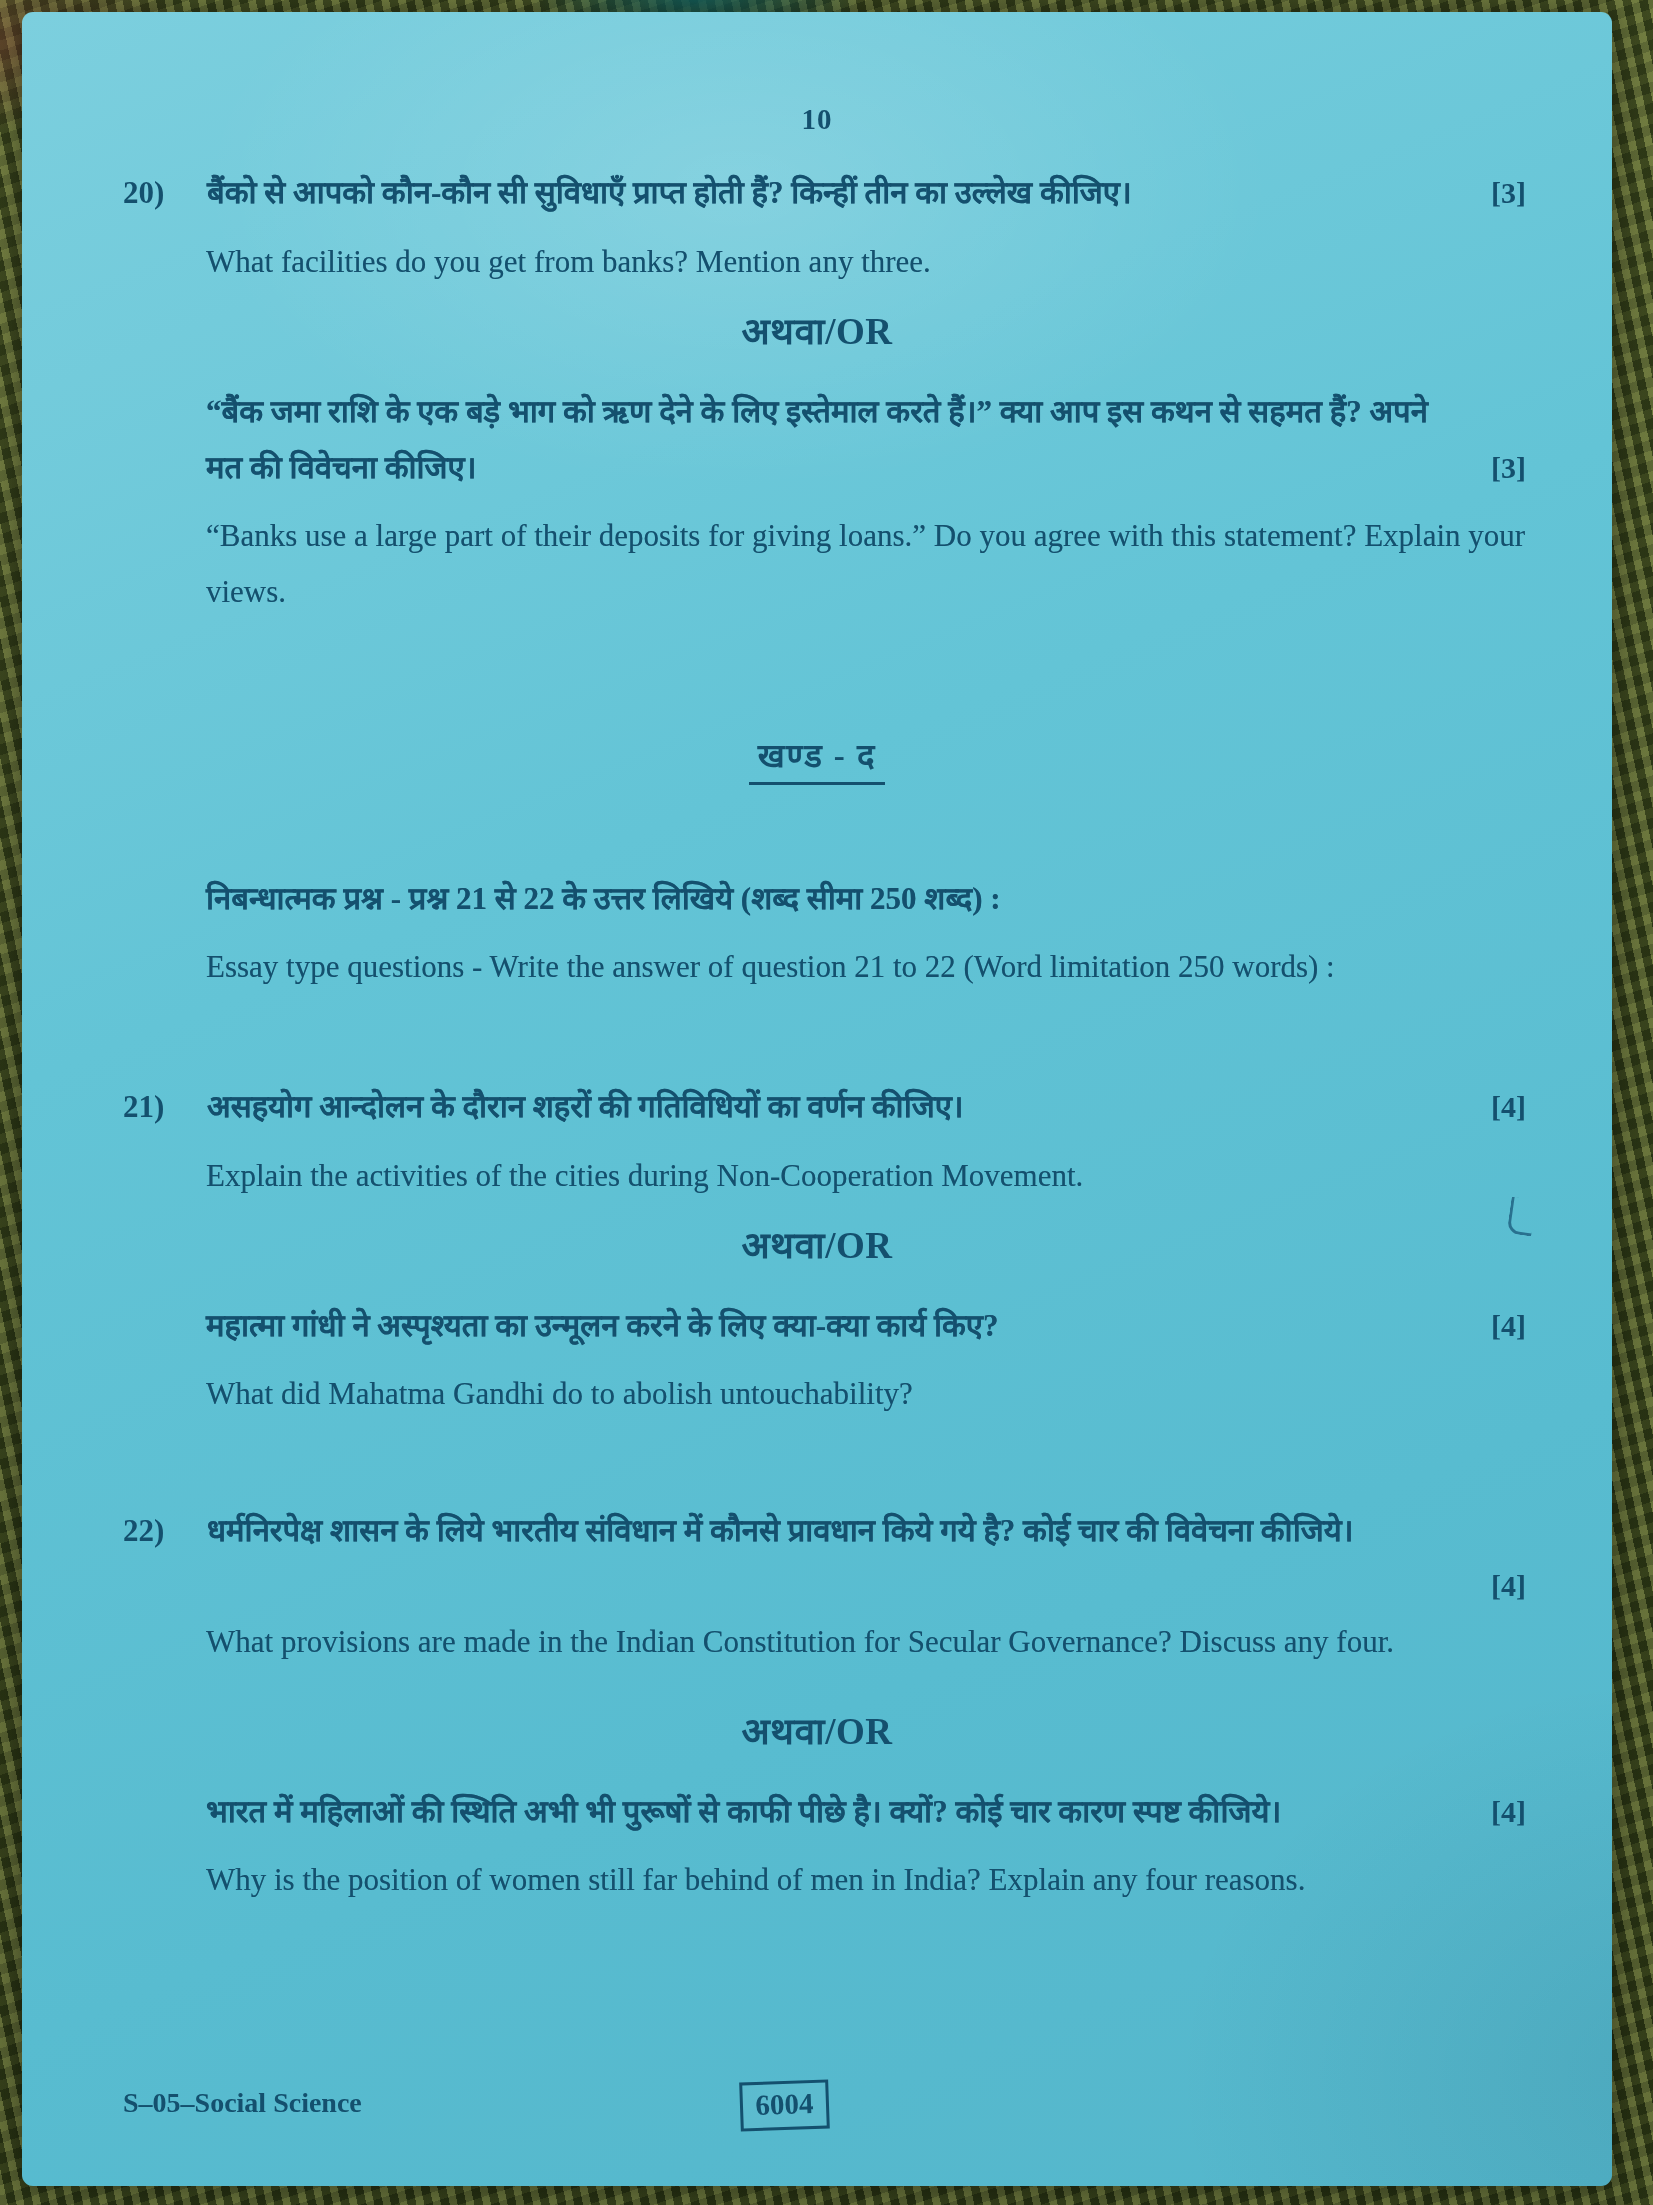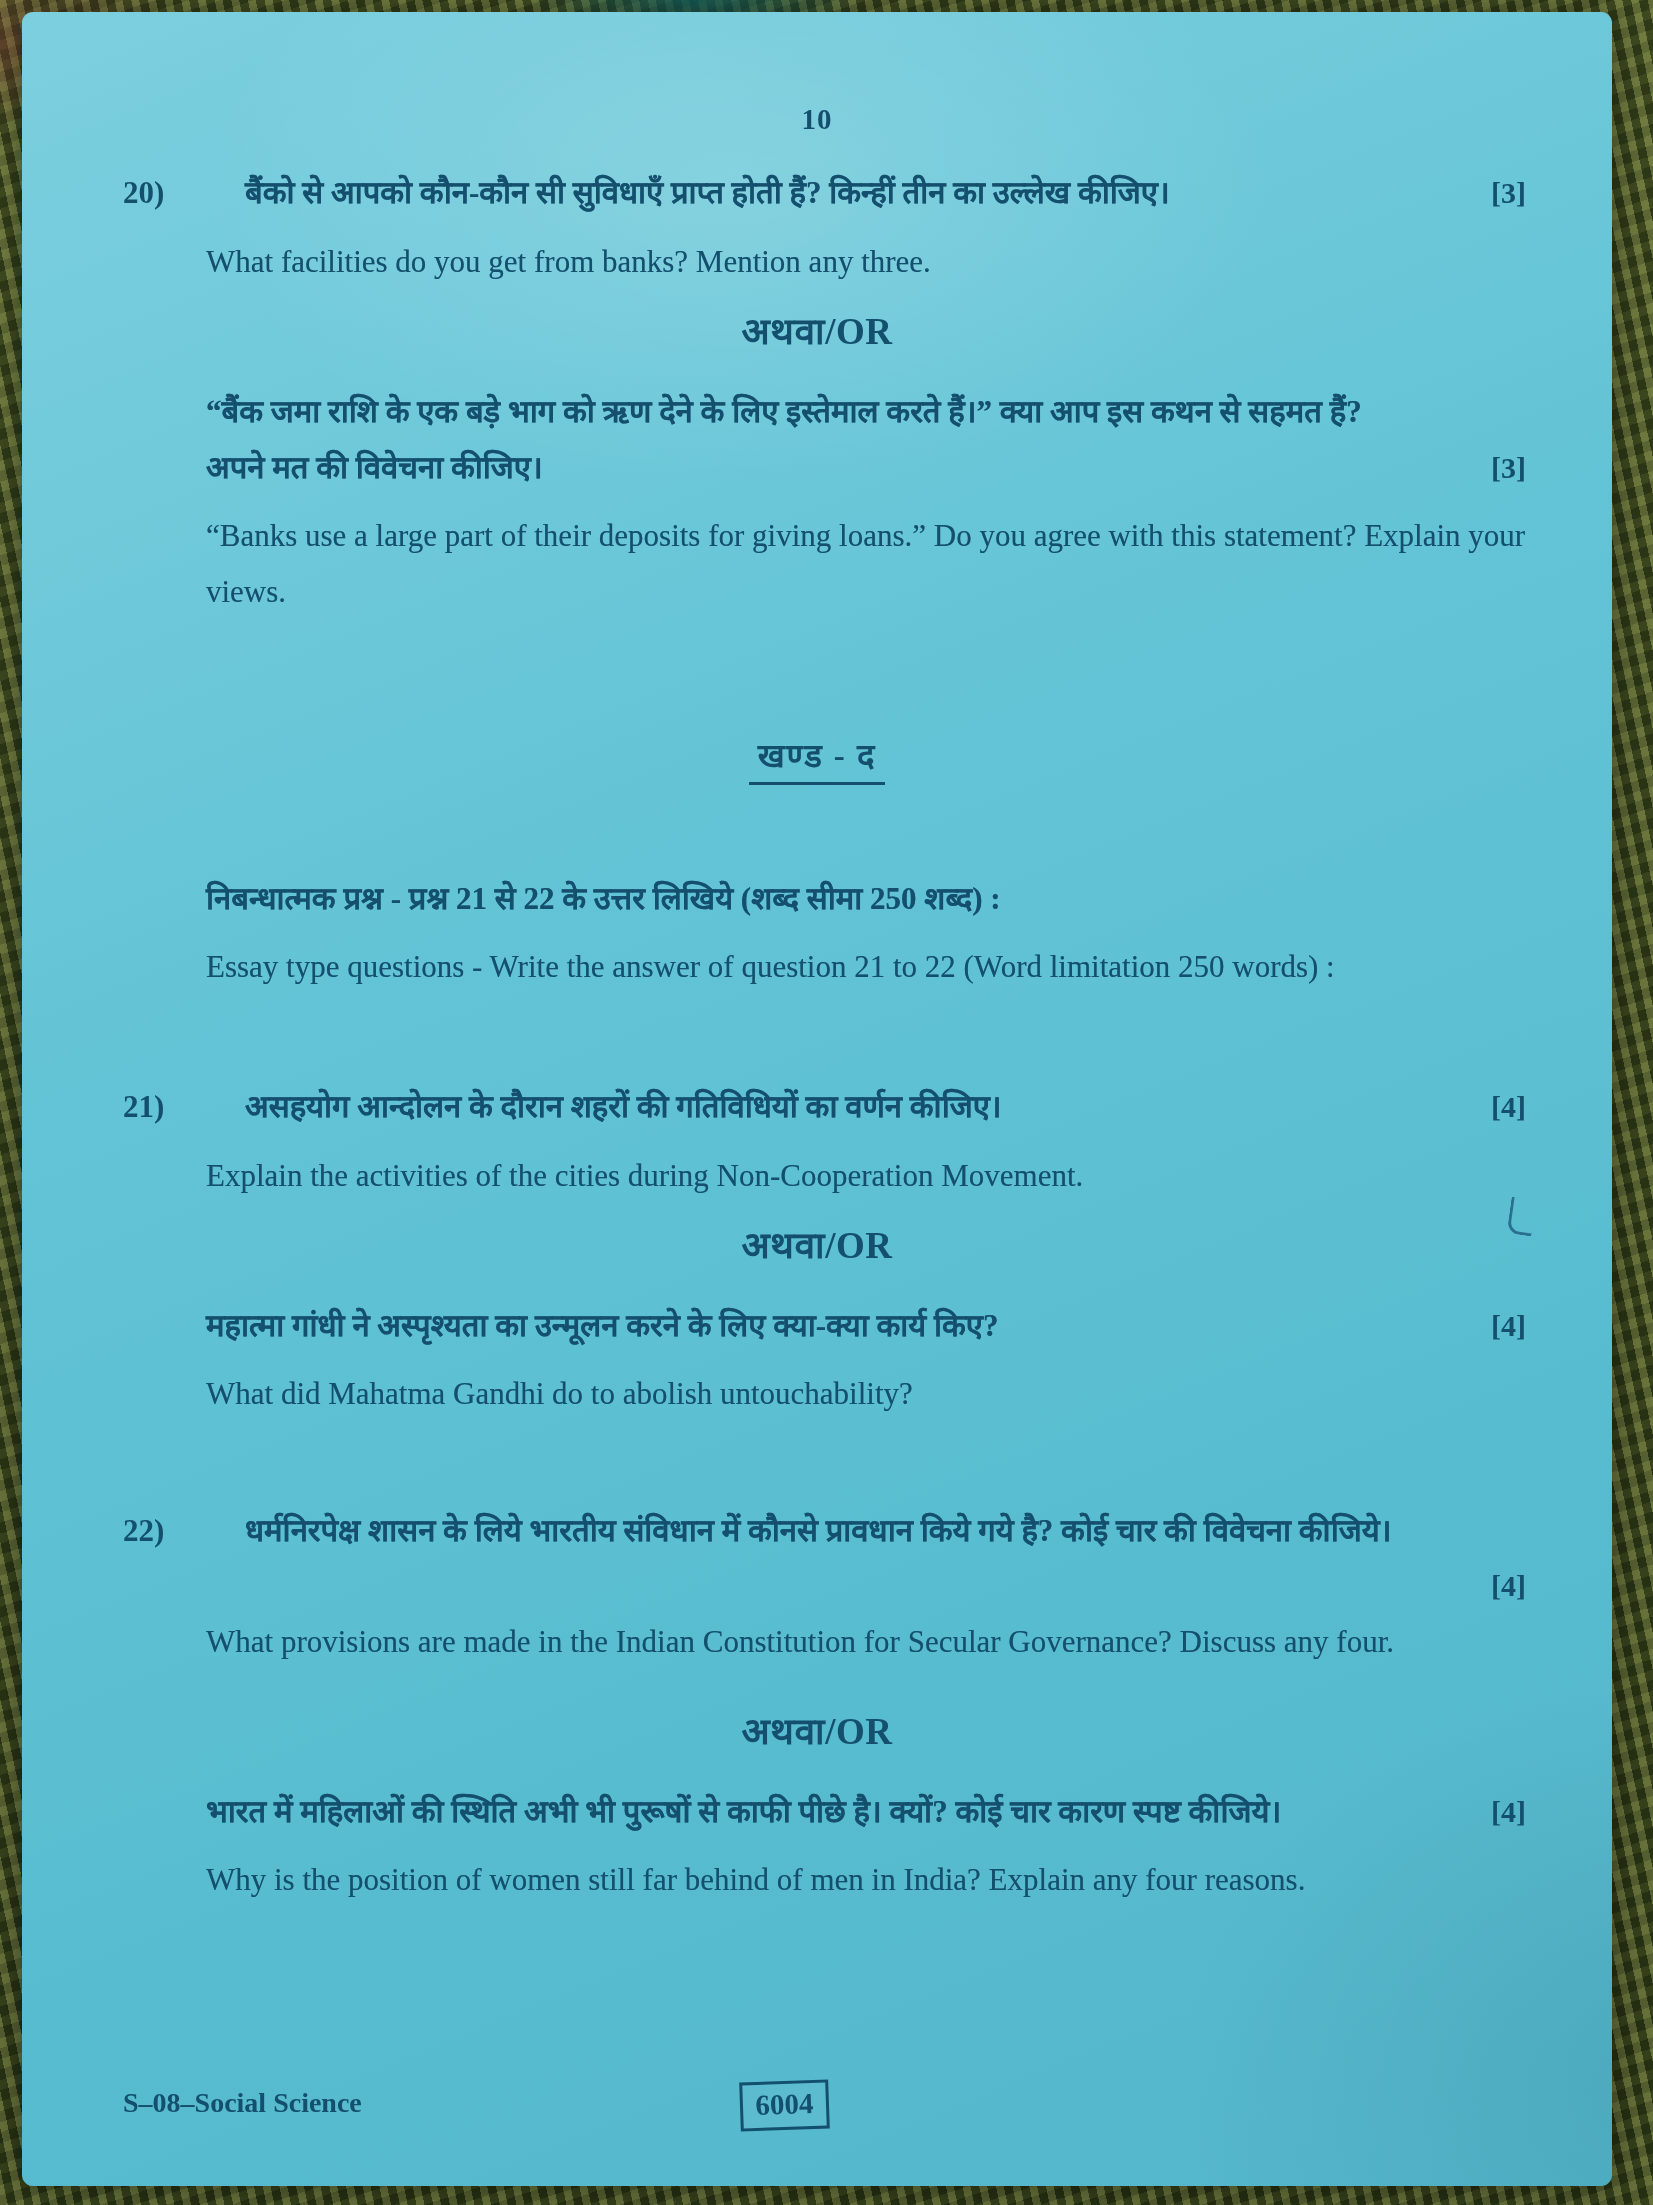--- a/index.html
+++ b/index.html
@@ -24,21 +24,21 @@
     position:absolute;left:22px;top:12.4px;width:1590px;height:2174px;
     background:
       radial-gradient(ellipse 766px 431px at 45% 8%, rgba(255,255,255,.14), rgba(255,255,255,0) 70%),
       radial-gradient(ellipse 861px 670px at 105% 95%, rgba(0,40,60,.10), rgba(0,40,60,0) 60%),
       linear-gradient(158deg,#7ccfde 0%, #63c4d6 38%, #58bcd0 72%, #54b6cb 100%);
     border-radius:11px;
     box-shadow:0 0 34px rgba(0,0,0,.45);
     color:#14506e;
   }
   .pno{ text-align:center; padding-top:91px; font-size:29px; font-weight:bold; letter-spacing:1px;}
-  .row{ display:flex; align-items:center; margin:0 86px 0 101px;gap:38px;}
+  .row{ display:flex; align-items:center; margin:0 86px 0 101px;}
   .qnum{ flex:0 0 84px; font-weight:bold; font-size:31px; line-height:56px;}
   .qtext{ flex:1; font-size:31px; line-height:56px;}
   .hindi{ font-weight:bold; text-shadow:0 0 0.5px rgba(10,60,90,.55);}
   .eng{ font-weight:normal; text-shadow:0 0 0.5px rgba(10,60,90,.4);}
   .marks{ flex:0 0 77px; text-align:right; font-weight:bold; font-size:30px; line-height:56px;}
   .marks-line{ margin:2.9px 86px 0 101px; text-align:right; font-weight:bold; font-size:30px; line-height:48px;}
   .eng-row{ margin:12.4px 86px 0 184px;}
   .or{ text-align:center; font-size:37px; font-weight:bold; margin-top:14.4px; letter-spacing:0.5px;}
   .center-head{ text-align:center; }
   .head-hi{ display:inline-block; font-size:33px; font-weight:bold; border-bottom:3.4px solid #14506e; padding:0 8.6px 4.8px 8.6px; letter-spacing:1.9px;margin-top:31px;}
@@ -129,19 +129,19 @@
       <div class="qtext hindi">भारत में महिलाओं की स्थिति अभी भी पुरूषों से काफी पीछे है। क्यों? कोई चार कारण स्पष्ट कीजिये।</div>
       <div class="marks" style="align-self:flex-end">[4]</div>
     </div>
     <div class="row eng-row">
       <div class="qtext eng">Why is the position of women still far behind of men in India? Explain any four reasons.</div>
     </div>
 
     <div class="pen-mark"></div>
 
     <div class="footer">
-      <div class="fcode">S–08–Social Science</div>
+      <div class="fcode">S–05–Social Science</div>
       <div class="fbox">6004</div>
     </div>
 
   </div>
 </div>
 
 
 </body></html>

